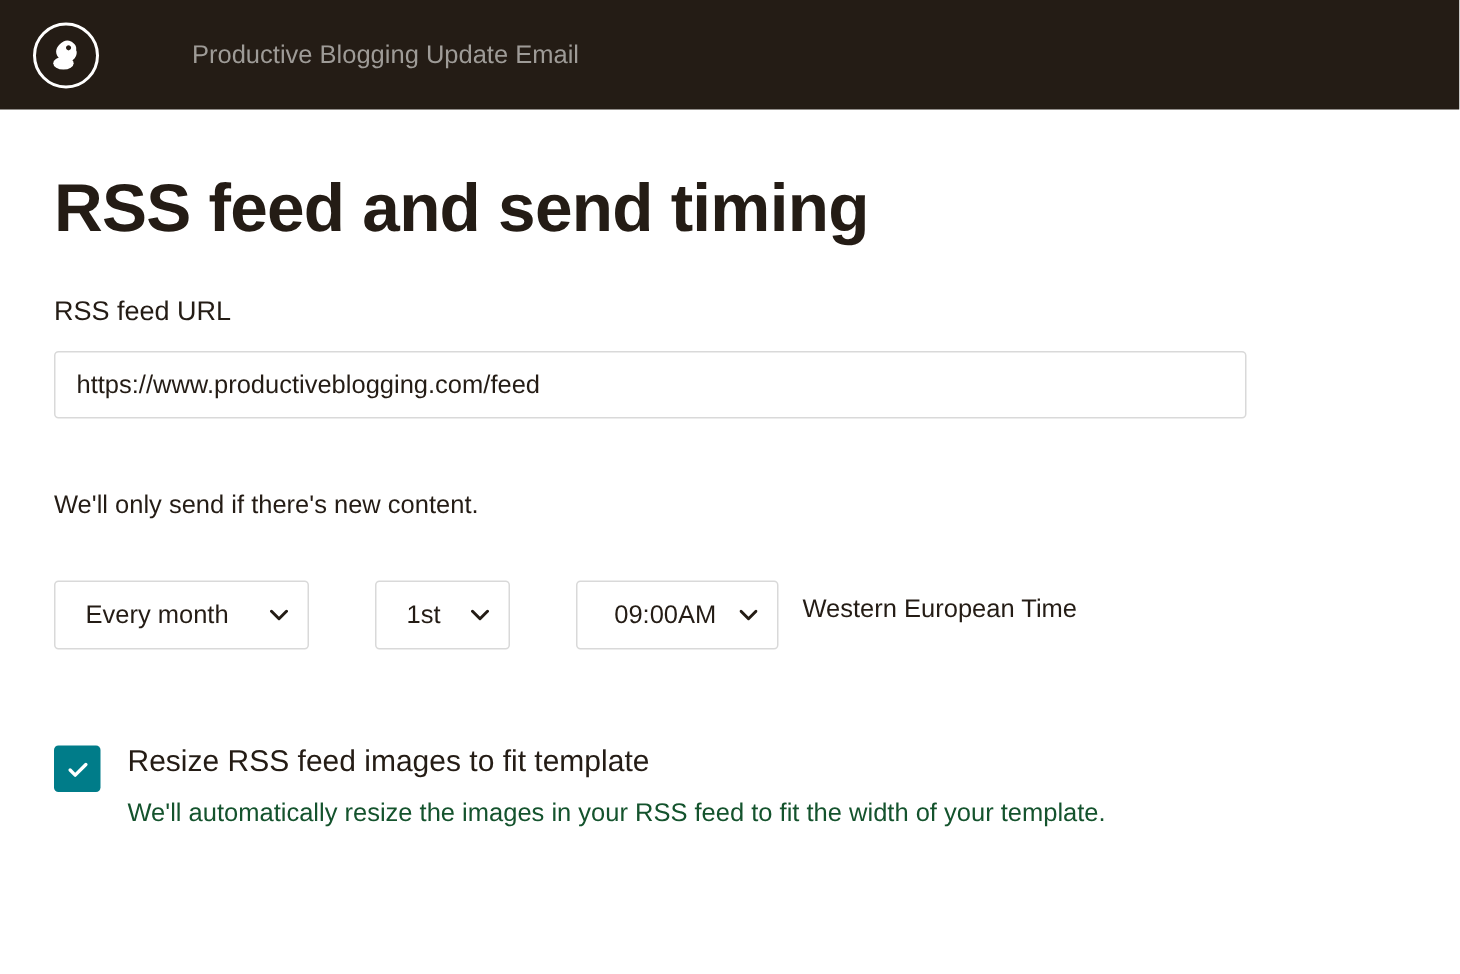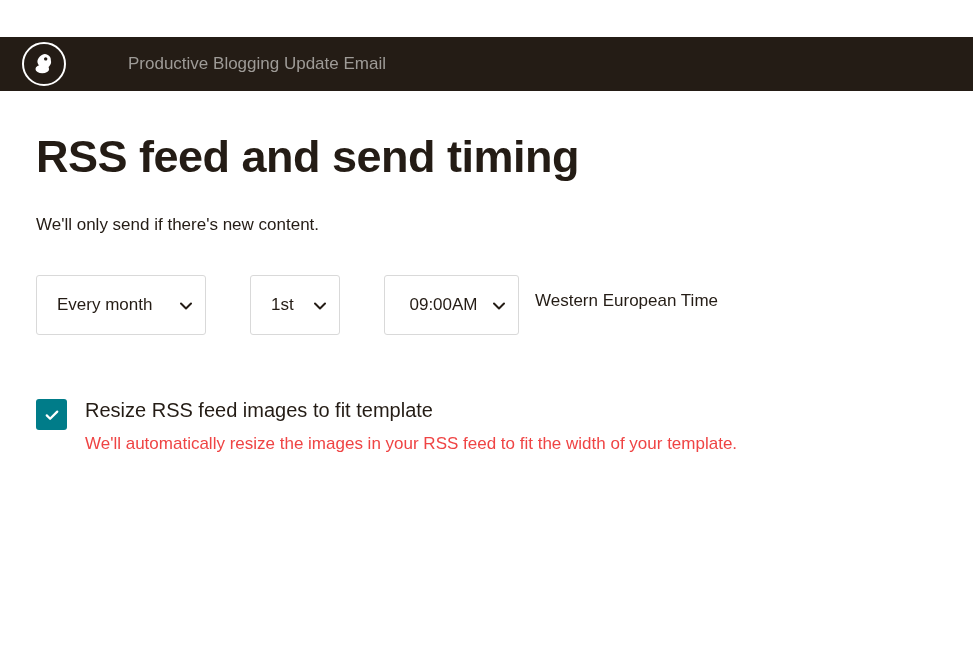--- a/index.html
+++ b/index.html
@@ -7,25 +7,24 @@
       padding: 0;
       box-sizing: border-box;
     }
     body {
       font-family: -apple-system, BlinkMacSystemFont, "Helvetica Neue", Helvetica, Arial, sans-serif;
       background: #ffffff;
       color: #241c15;
     }
     .header {
       background: #241c15;
-      height: 54px;
+      height: 73px;
       display: flex;
       align-items: center;
       padding: 0 20px;
-      margin-top: 37px;
     }
     .logo-wrap {
       display: flex;
       align-items: center;
       justify-content: center;
       width: 48px;
       height: 48px;
     }
     .logo-circle {
       width: 44px;
@@ -88,21 +87,21 @@
     .select-row {
       display: flex;
       align-items: center;
       gap: 44px;
     }
     .select-wrap {
       position: relative;
       display: inline-block;
     }
     .select-box {
-      height: 60px;
+      height: 46px;
       border: 1px solid #d9d9d9;
       border-radius: 3px;
       background: #ffffff;
       padding: 0 40px 0 20px;
       font-size: 17px;
       color: #241c15;
       font-family: inherit;
       appearance: none;
       -webkit-appearance: none;
       cursor: pointer;
@@ -158,21 +157,21 @@
     }
     .checkbox-label {
       font-size: 20px;
       font-weight: 500;
       color: #241c15;
       margin-bottom: 12px;
       display: block;
     }
     .checkbox-desc {
       font-size: 17px;
-      color: #ef4444;
+      color: #14532d;
     }
   </style>
 </head>
 <body>
 
 <div class="header">
   <div class="logo-wrap">
     <div class="logo-circle">
       <svg viewBox="0 0 40 40" width="34" height="34">
         <g fill="#ffffff">
@@ -182,20 +181,24 @@
         </g>
       </svg>
     </div>
   </div>
   <div class="campaign-name">Productive Blogging Update Email</div>
 </div>
 
 <div class="content">
   <h1 class="page-title">RSS feed and send timing</h1>
 
+  <div class="section">
+    <div class="field-label">RSS feed URL</div>
+    <input type="text" class="text-input" value="https://www.productiveblogging.com/feed" style="">
+  </div>
 
   <div class="section">
     <div class="helper-text">We'll only send if there's new content.</div>
     <div class="select-row">
       <div class="select-wrap">
         <div class="select-box freq">
           <span>Every month</span>
         </div>
         <span class="chevron">
           <svg width="12" height="8" viewBox="0 0 12 8">

